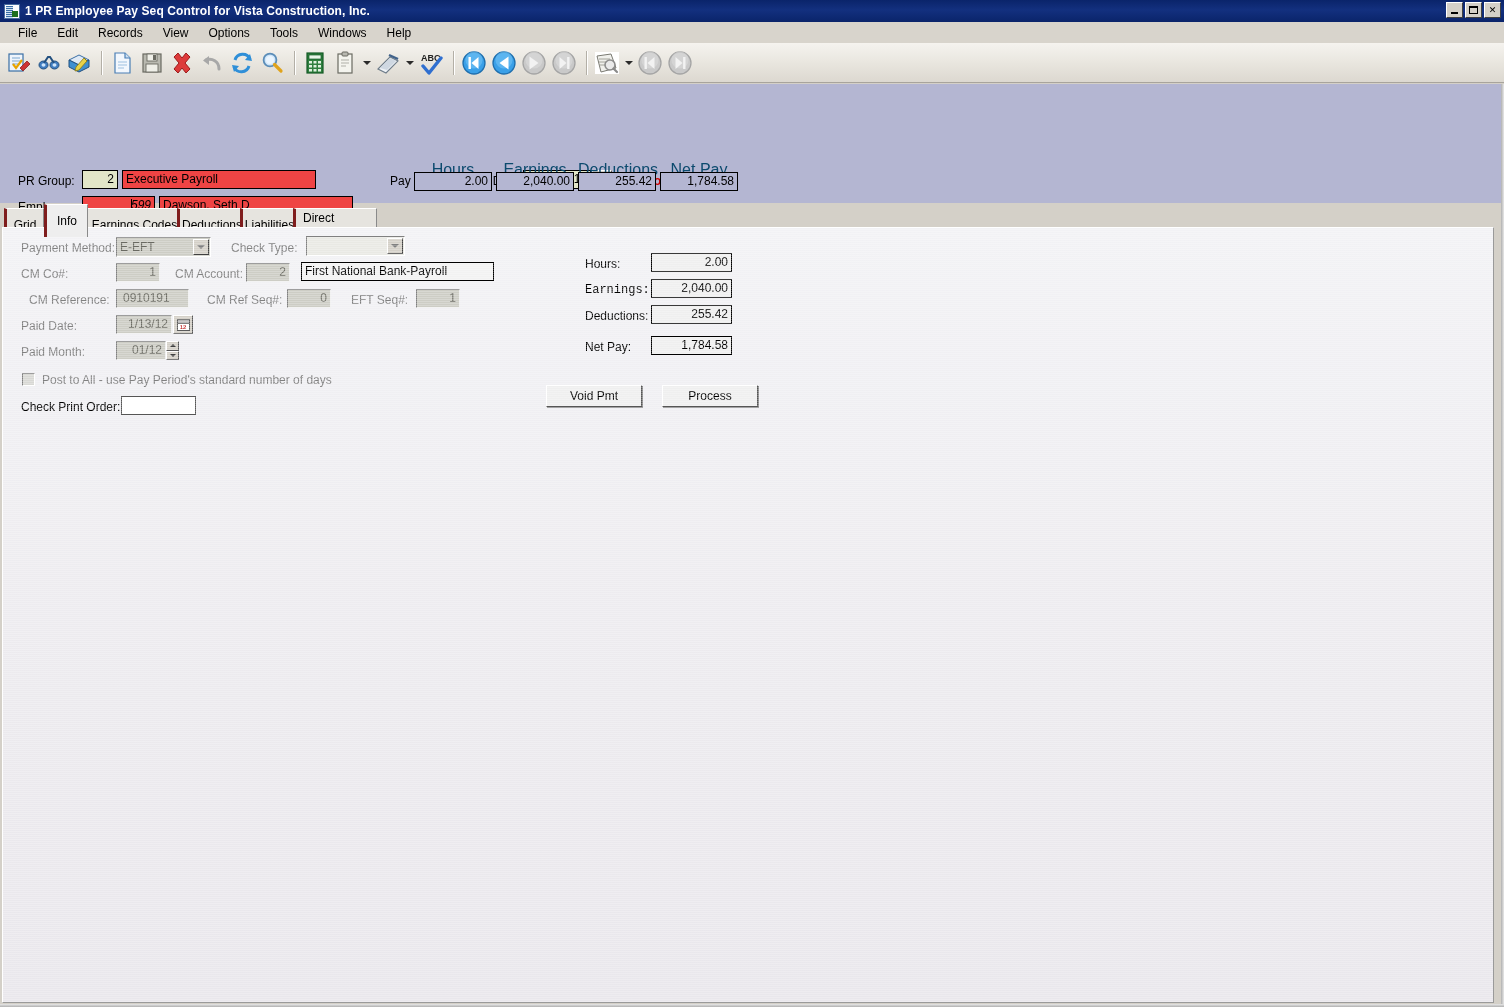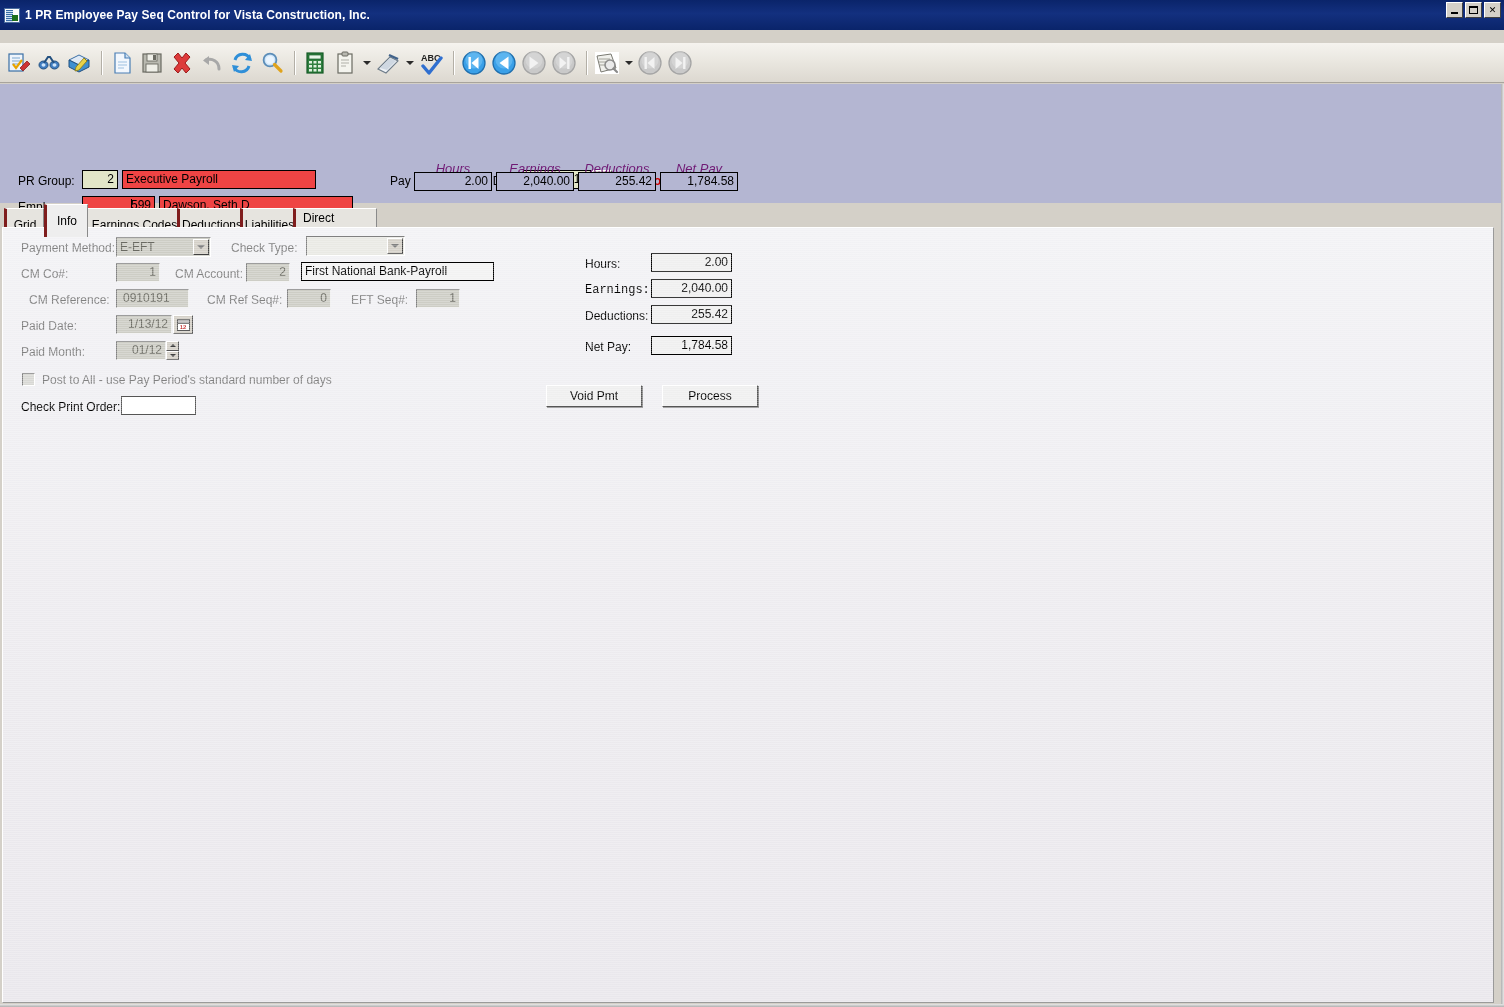--- a/index.html
+++ b/index.html
@@ -15,21 +15,21 @@
     position: absolute;
     left: 0; top: 0;
     width: 1504px; height: 1007px;
     background: #d4d0c8;
     box-sizing: border-box;
   }
 
   
   .titlebar {
     position: absolute; left: 0; top: 0;
-    width: 1504px; height: 30px;
+    width: 1504px; height: 22px;
     background: linear-gradient(to bottom, #0a246a 0%, #13307f 45%, #0a246a 100%);
     display: flex; align-items: center;
     box-sizing: border-box;
     padding-left: 4px;
   }
   .title-icon {
     width: 16px; height: 15px;
     margin-right: 5px;
     position: relative;
     background: #fdfdfd;
@@ -182,24 +182,23 @@
     top: -8px; left: 7px;
     padding: 0 4px;
     font-size: 12px;
     white-space: nowrap;
   }
   .gb-title.lav { background: #b4b6d2; }
   .gb-title.lite { background: #efefef; }
 
   .col-hdr {
     position: absolute;
-    font-size: 13px;
+    font-size: 16px;
     text-align: center;
-    color: #701a75;
-    font-style: italic;
+    color: #0c4a6e;
   }
 
   .status-text {
     position: absolute;
     color: #cc0000;
     font-weight: bold;
     font-size: 13px;
     white-space: nowrap;
   }
 
@@ -388,20 +387,30 @@
   <div class="titlebar">
     <div class="title-icon"></div>
     <div class="title-text">1 PR Employee Pay Seq Control for Vista Construction, Inc.</div>
     <div class="title-buttons">
       <div class="title-btn tb-min"></div>
       <div class="title-btn tb-max"></div>
       <div class="title-btn">✕</div>
     </div>
   </div>
 
+  <div class="menubar">
+    <div class="menu-item">File</div>
+    <div class="menu-item">Edit</div>
+    <div class="menu-item">Records</div>
+    <div class="menu-item">View</div>
+    <div class="menu-item">Options</div>
+    <div class="menu-item">Tools</div>
+    <div class="menu-item">Windows</div>
+    <div class="menu-item">Help</div>
+  </div>
 
   <div class="toolbar">
 
     <div class="tb-icon">
       <svg width="24" height="24" viewBox="0 0 24 24">
         <rect x="2" y="3" width="14" height="17" fill="#eef4fb" stroke="#3a6ea5" stroke-width="1.2"></rect>
         <path d="M5 7h8M5 10h8M5 13h6" stroke="#7da7d0" stroke-width="1"></path>
         <path d="M6 13l3 4 6-8" stroke="#e8a400" stroke-width="2.2" fill="none"></path>
         <path d="M13 17l7-7 3 3-7 7z" fill="#cc3333" stroke="#8a2222" stroke-width="0.8"></path>
       </svg>
@@ -588,21 +597,21 @@
     </div>
   </div>
 
   <div class="header-panel">
 
     <div class="lbl" style="left:18px; top:90px;">PR Group:</div>
     <div class="fld green right" style="left:82px; top:86px; width:36px;">2</div>
     <div class="fld" style="left:122px; top:86px; width:194px;">Executive Payroll</div>
 
     <div class="lbl" style="left:18px; top:116px;">Employee:</div>
-    <div class="fld right" style="left:82px; top:112px; width:73px;">
+    <div class="fld right" style="left:82px; top:112px; width:73px;font-style:italic;">
       <span class="caret"></span>
         <span>599</span>
     </div>
     <div class="fld" style="left:159px; top:112px; width:194px;">Dawson, Seth D</div>
 
     <div class="lbl" style="left:18px; top:142px;">Pay Seq#:</div>
     <div class="fld green right" style="left:82px; top:138px; width:36px;">2</div>
 
     <div class="lbl" style="left:390px; top:90px;">Pay Period Ending Date:</div>
     <div class="fld green right" style="left:523px; top:86px; width:68px;">1/13/12</div>

